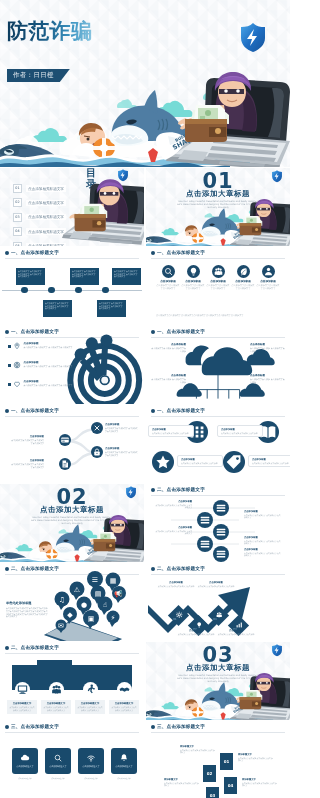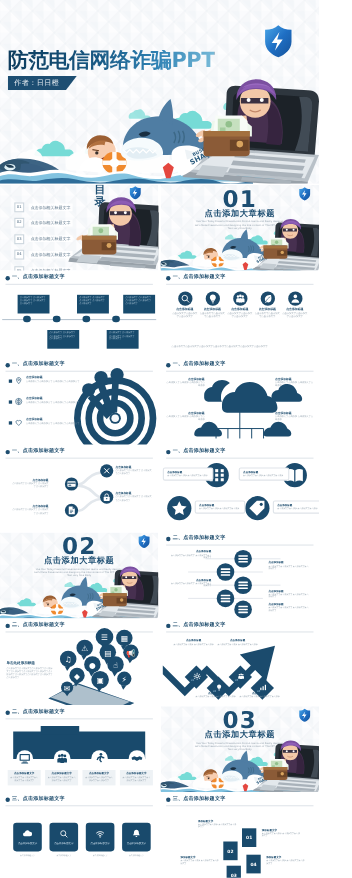--- a/index.html
+++ b/index.html
@@ -312,21 +312,21 @@
         <path d="M200 116h5v4h-5z" fill="#a4cc9e"></path>
         <path d="M196 119h28v8h-28z" fill="#3f7fb6"></path>
         <path d="M185 119h42v20c0 2-2 3-4 3h-35c-2 0-3-1-3-3z" fill="#8b5b37"></path>
         <path d="M185 119h42v5h-42z" fill="#a3703f"></path>
         <path d="M209 127h17v10h-17z" fill="#6d4527"></path>
         <circle cx="218" cy="131" r="3" fill="#d8a45f"></circle>
       </g>
     </svg>
       </div>
 
-    <div class="hero-title2">防范电信网络诈骗PPT</div>
+    <div class="hero-title1">防范诈骗</div>
     <div class="hero-author">作者：日日橙</div>
 
     <svg class="heroshield" width="34" height="34" viewBox="0 0 34 34" style="position:absolute;left:236px;top:20px;">
       <defs>
         <linearGradient id="shg" x1="0" y1="0" x2="1" y2="1">
           <stop offset="0" stop-color="#4aa7e8"></stop>
             <stop offset=".5" stop-color="#1f6fc4"></stop>
             <stop offset="1" stop-color="#17539a"></stop>
         </linearGradient>
       </defs>

